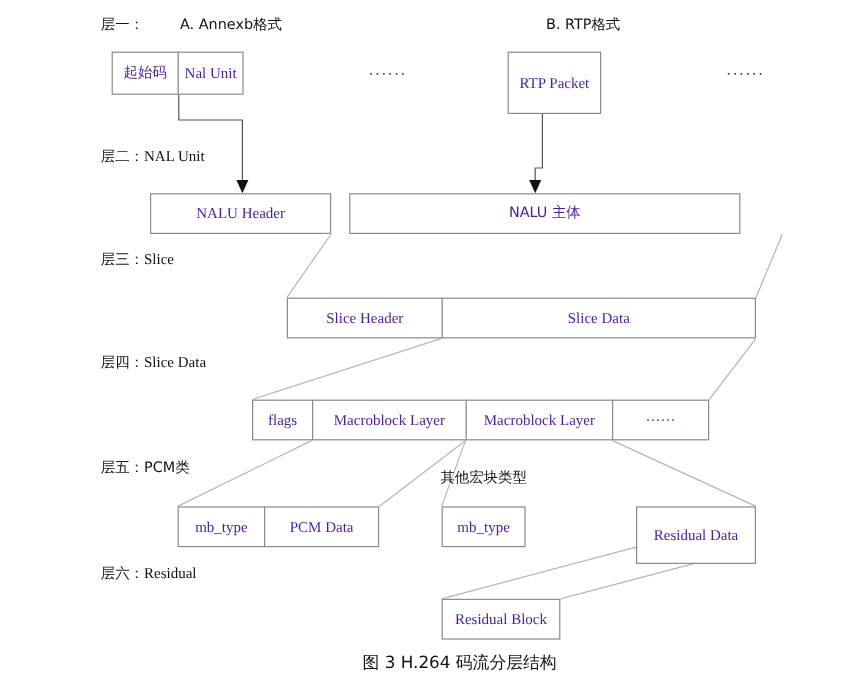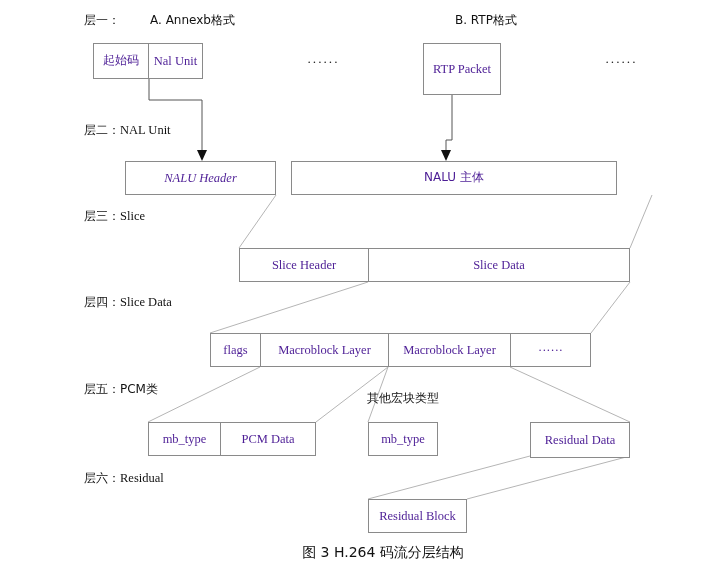--- a/index.html
+++ b/index.html
@@ -158,36 +158,36 @@
   <div class="label cjk" style="left:150px; top:12px;">A. Annexb格式</div>
   <div class="label cjk" style="left:455px; top:12px;">B. RTP格式</div>
 
   <div class="box cjk" style="left:93px; top:43px; width:56px; height:36px;">起始码</div>
   <div class="box" style="left:148px; top:43px; width:55px; height:36px;">Nal Unit</div>
   <div class="dots" style="left:307px; top:54px;">······</div>
 
   <div class="box" style="left:423px; top:43px; width:78px; height:52px;">RTP Packet</div>
   <div class="dots" style="left:605px; top:54px;">······</div>
 
-  <div class="box" style="left:125px; top:161px; width:151px; height:34px;font-style:italic;">NALU Header</div>
+  <div class="box" style="left:125px; top:161px; width:151px; height:34px;">NALU Header</div>
   <div class="box cjk" style="left:291px; top:161px; width:326px; height:34px;">NALU 主体</div>
 
   <div class="box" style="left:239px; top:248px; width:130px; height:34px;">Slice Header</div>
   <div class="box" style="left:368px; top:248px; width:262px; height:34px;">Slice Data</div>
 
   <div class="box" style="left:210px; top:333px; width:51px; height:34px;">flags</div>
   <div class="box" style="left:260px; top:333px; width:129px; height:34px;">Macroblock Layer</div>
   <div class="box" style="left:388px; top:333px; width:123px; height:34px;">Macroblock Layer</div>
   <div class="box" style="left:510px; top:333px; width:81px; height:34px;">······</div>
 
   <div class="box" style="left:148px; top:422px; width:73px; height:34px;">mb_type</div>
   <div class="box" style="left:220px; top:422px; width:96px; height:34px;">PCM Data</div>
 
   <div class="note" style="left:367px; top:390px;">其他宏块类型</div>
 
   <div class="box" style="left:368px; top:422px; width:70px; height:34px;">mb_type</div>
-  <div class="box" style="left:530px; top:422px; width:100px; height:36px;">Residual Data</div>
+  <div class="box" style="left:530px; top:422px; width:100px; height:48px;">Residual Data</div>
 
   <div class="box" style="left:368px; top:499px; width:99px; height:34px;">Residual Block</div>
 
   <div class="caption" style="top:544px;">图 3 H.264 码流分层结构</div>
 
 </div>
 
 </body></html>

